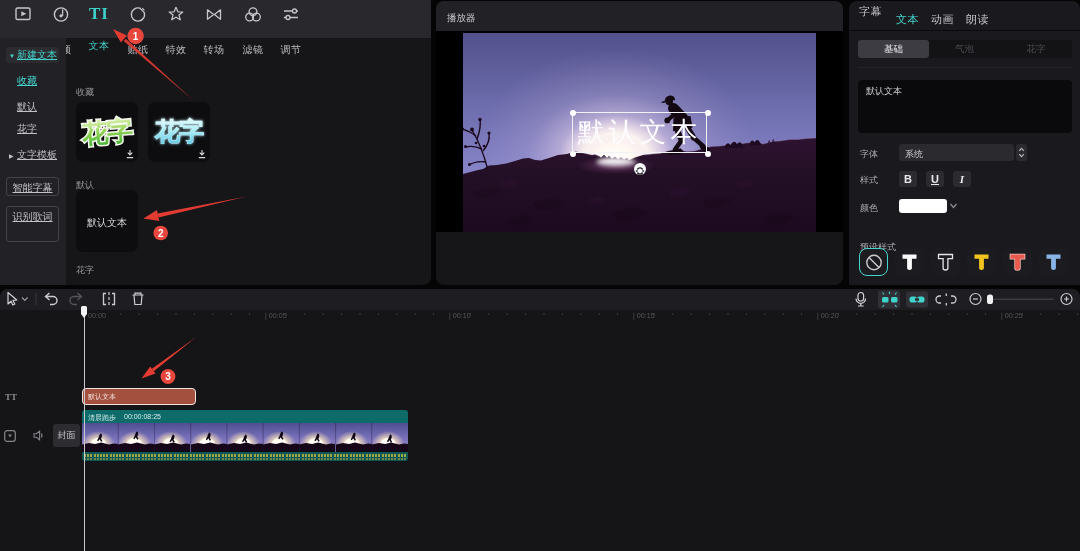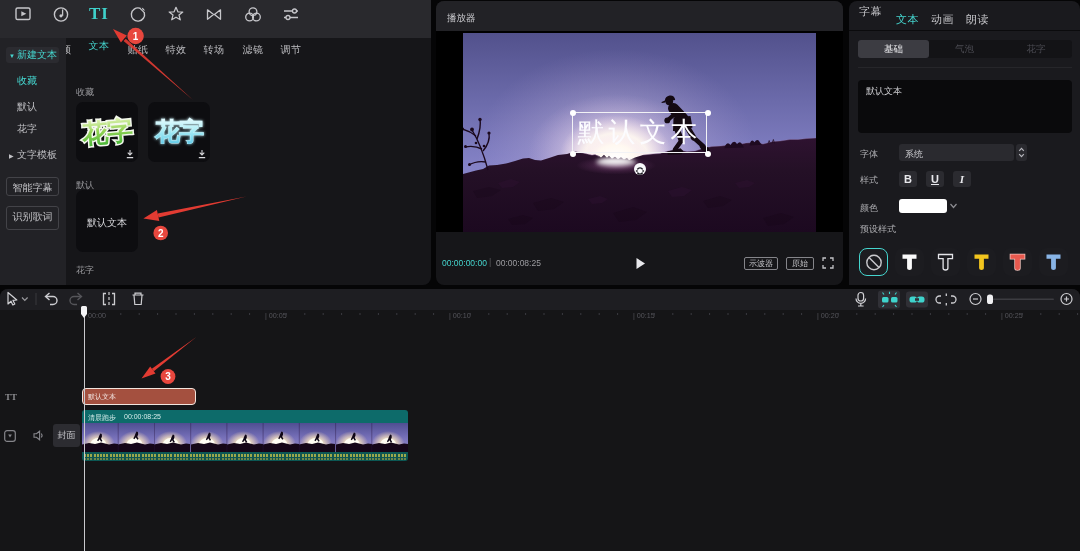--- a/index.html
+++ b/index.html
@@ -2,21 +2,21 @@
 <html><head>
 <meta charset="utf-8">
 <style>
   * { margin:0; padding:0; box-sizing:border-box; }
   html,body { width:1080px; height:551px; background:#050506; overflow:hidden; }
   body { font-family:"Liberation Sans", sans-serif; }
   #app { position:relative; width:1080px; height:551px; background:#050506; }
   .abs { position:absolute; }
   .tabi { top:6px; width:38px; text-align:center; }
   .tabt { font-size:10px; color:#bdbdc1; margin-top:16px; letter-spacing:0.5px; }
-  .sideitem { position:absolute; left:6px; width:53px; height:16px; border-radius:3px; font-size:10px; text-align:left; padding-left:11px; line-height:16px; color:#c2c2c6; }
+  .sideitem { position:absolute; left:6px; width:53px; height:16px; border-radius:3px; font-size:10px; text-align:left; padding-left:11px; line-height:16px; color:#c2c2c6;text-decoration:underline; }
   .sidebtn { text-align:center !important; padding-left:0 !important; }
   .seclabel { position:absolute; font-size:9px; color:#9a9a9e; }
   .rowlabel { position:absolute; left:11px; font-size:9px; color:#ababaf; }
   .seldot { width:6px; height:6px; border-radius:50%; background:#fff; }
   .pbtn { height:13px; border:1px solid #85858a; border-radius:2px; font-size:8px; color:#c5c5c9; text-align:center; line-height:12px; }
   .stybtn { width:18px; height:16px; background:#2b2b30; border-radius:3px; font-size:11px; color:#e8e8ec; text-align:center; line-height:16px; }
   .preb { width:29px; height:28px; background:#1c1c20; border-radius:8px; display:flex; align-items:center; justify-content:center; }
 </style>
 </head>
 <body>
@@ -70,21 +70,21 @@
           </svg><div class="tabt">调节</div></div>
     </div>
 
     <div class="abs" id="sidebar" style="left:0;top:38px;width:66px;height:247px;background:#222226;">
       <div class="sideitem" style="top:9px;background:#2b2b30;color:#45d5ce;"><span style="position:absolute;left:3px;top:0.5px;font-size:6px;color:#45d5ce;">▼</span>新建文本</div>
       <div class="sideitem" style="top:35px;color:#45d5ce;">收藏</div>
       <div class="sideitem" style="top:61px;">默认</div>
       <div class="sideitem" style="top:83px;">花字</div>
       <div class="sideitem" style="top:109px;"><span style="position:absolute;left:3px;top:0.5px;font-size:6px;color:#c2c2c6;">▶</span>文字模板</div>
       <div class="sideitem sidebtn" style="top:139px;height:19px;line-height:19px;border:1px solid #434348;">智能字幕</div>
-      <div class="sideitem sidebtn" style="top:168px;height:24px;line-height:19px;border:1px solid #434348;">识别歌词</div>
+      <div class="sideitem sidebtn" style="top:168px;height:36px;line-height:19px;border:1px solid #434348;">识别歌词</div>
     </div>
 
     <div class="abs" id="libcontent" style="left:66px;top:38px;width:365px;height:247px;">
 
       <div class="seclabel" style="left:10px;top:48px;">收藏</div>
 
       <div class="abs" style="left:10px;top:64px;width:62px;height:60px;background:#0d0d10;border-radius:7px;">
         <svg class="abs" style="left:0;top:0;" width="62" height="60" viewBox="0 0 62 60">
           <defs>
               <linearGradient id="hzg" x1="0" y1="0" x2="0" y2="1">
@@ -240,33 +240,20 @@
 
       <div class="abs" style="left:198px;top:132px;width:12px;height:12px;border-radius:50%;background:#fafafc;">
         <svg width="12" height="12" viewBox="0 0 12 12">
             <path d="M3.4 4.4 a3 3 0 0 1 5.2 0" fill="none" stroke="#1c1c22" stroke-width="1.4"></path>
             <path d="M3.4 7.6 a3 3 0 0 0 5.2 0" fill="none" stroke="#1c1c22" stroke-width="1.4"></path>
             <path d="M1.6 6 l1.9 -1.4 0 2.8 z" fill="#1c1c22"></path>
             <path d="M10.4 6 l-1.9 -1.4 0 2.8 z" fill="#1c1c22"></path>
           </svg>
       </div>
     </div>
-    <div class="abs" id="playerctrl" style="left:0;top:231px;width:407px;height:53px;">
-      <div class="abs" style="left:6px;top:26px;font-size:8.5px;color:#45d5ce;">00:00:00:00</div>
-      <div class="abs" style="left:53px;top:25px;font-size:9px;color:#55555a;">|</div>
-      <div class="abs" style="left:60px;top:26px;font-size:8.5px;color:#9c9ca0;">00:00:08:25</div>
-      <svg class="abs" style="left:199px;top:25px;" width="11" height="13" viewBox="0 0 11 13">
-          <path d="M1.5 1 L10 6.5 L1.5 12 Z" fill="#e8e8ec"></path>
-        </svg>
-      <div class="abs pbtn" style="left:308px;top:25px;width:34px;">示波器</div>
-      <div class="abs pbtn" style="left:350px;top:25px;width:28px;">原始</div>
-      <svg class="abs" style="left:386px;top:25px;" width="12" height="12" viewBox="0 0 12 12">
-          <path d="M1 4 V1 H4 M8 1 H11 V4 M11 8 V11 H8 M4 11 H1 V8" fill="none" stroke="#c2c2c6" stroke-width="1.3"></path>
-        </svg>
-    </div>
   </div>
 
   <div class="abs" id="rightpanel" style="left:849px;top:1px;width:231px;height:284px;background:#1a1a1e;border-radius:8px 8px 0 0;">
 
     <div class="abs" style="left:10px;top:3px;font-size:11px;color:#c6c6ca;letter-spacing:0.5px;">字幕</div>
     <div class="abs" style="left:47px;top:11px;font-size:11px;color:#45d5ce;letter-spacing:0.5px;">文本</div>
     <div class="abs" style="left:82px;top:11px;font-size:11px;color:#c6c6ca;letter-spacing:0.5px;">动画</div>
     <div class="abs" style="left:117px;top:11px;font-size:11px;color:#c6c6ca;letter-spacing:0.5px;">朗读</div>
     <div class="abs" style="left:0;top:29px;width:231px;height:1px;background:#0b0b0d;"></div>
 
@@ -295,21 +282,21 @@
     <div class="abs stybtn" style="left:50px;top:170px;font-weight:bold;">B</div>
     <div class="abs stybtn" style="left:77px;top:170px;font-weight:bold;text-decoration:underline;">U</div>
     <div class="abs stybtn" style="left:104px;top:170px;font-family:'Liberation Serif',serif;font-style:italic;font-weight:bold;">I</div>
 
     <div class="rowlabel" style="top:201px;">颜色</div>
     <div class="abs" style="left:50px;top:198px;width:48px;height:14px;background:#fff;border-radius:3px;"></div>
     <svg class="abs" style="left:100px;top:201px;" width="9" height="8" viewBox="0 0 9 8">
         <path d="M1.5 2 L4.5 5.5 L7.5 2" fill="none" stroke="#8d8d92" stroke-width="1.2"></path>
       </svg>
 
-    <div class="rowlabel" style="top:222px;">预设样式</div>
+    <div class="rowlabel" style="top:240px;">预设样式</div>
 
     <div class="abs preb" style="left:10px;top:247px;border:1.6px solid #45d5ce;">
       <svg width="26" height="25" viewBox="0 0 26 25">
           <circle cx="13" cy="12.5" r="7.2" fill="none" stroke="#c9c9cd" stroke-width="1.4"></circle>
           <path d="M8 7.5 L18 17.5" stroke="#c9c9cd" stroke-width="1.4"></path>
         </svg>
     </div>
     <div class="abs preb" style="left:46px;top:247px;">
         <svg width="27" height="26" viewBox="0 0 27 26">
           <path d="M6.5 5.5 h14 v4.2 h-4.6 v9.6 q0 1.7 -2.4 1.7 q-2.4 0 -2.4 -1.7 v-9.6 h-4.6 z" fill="#fafafa"></path>

